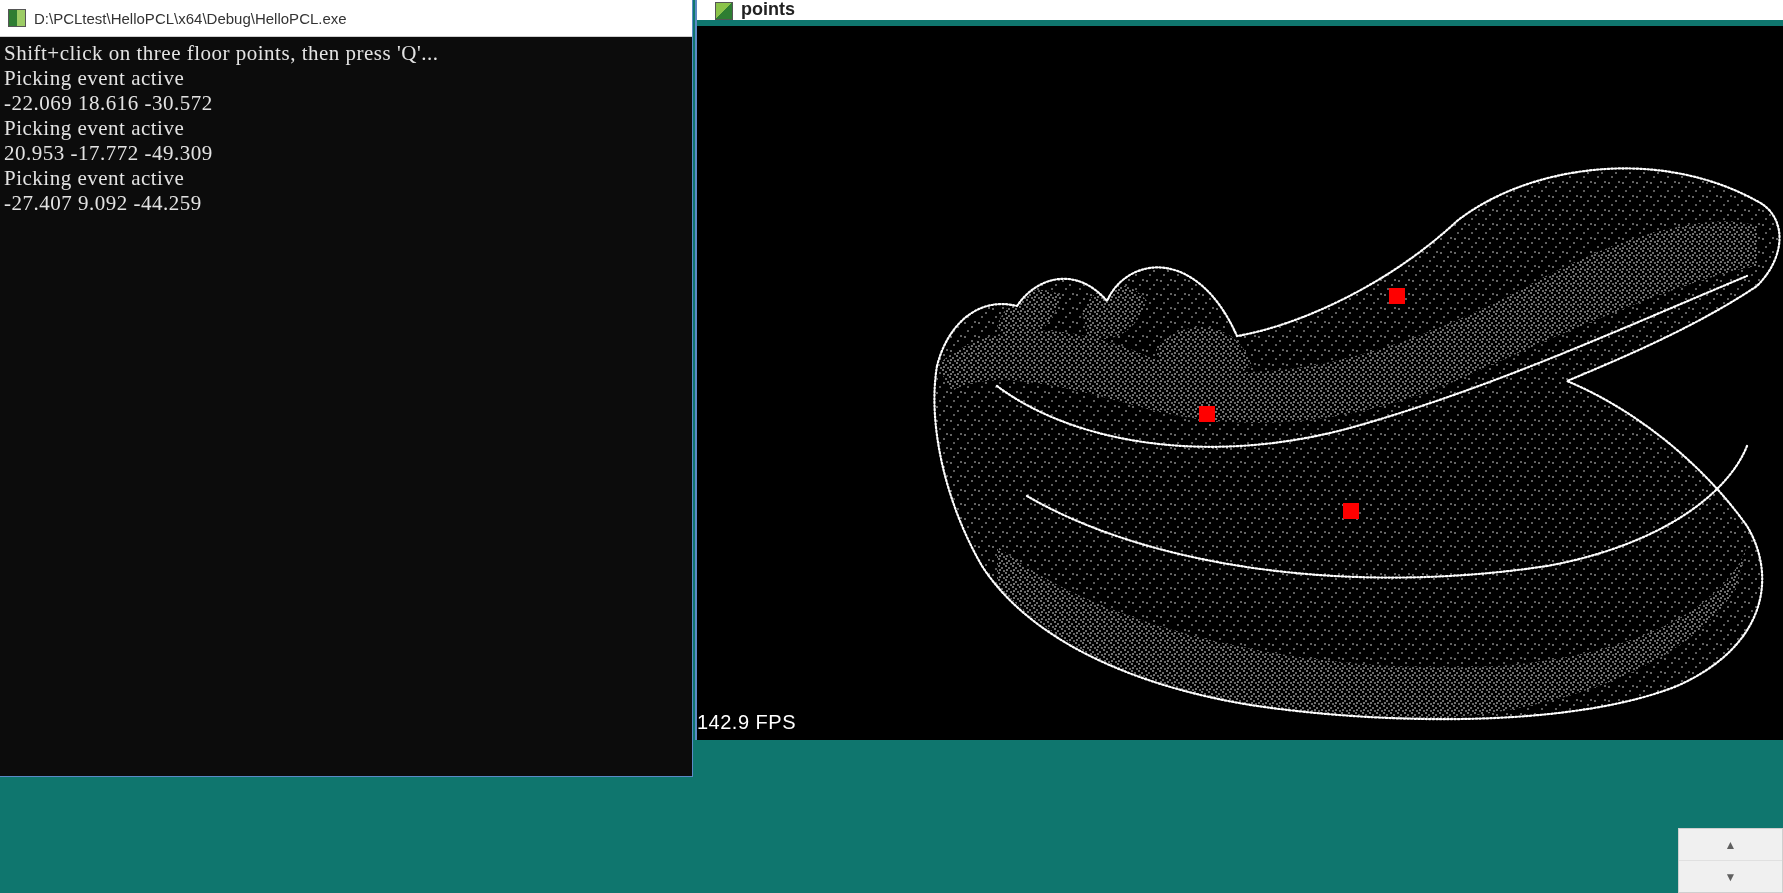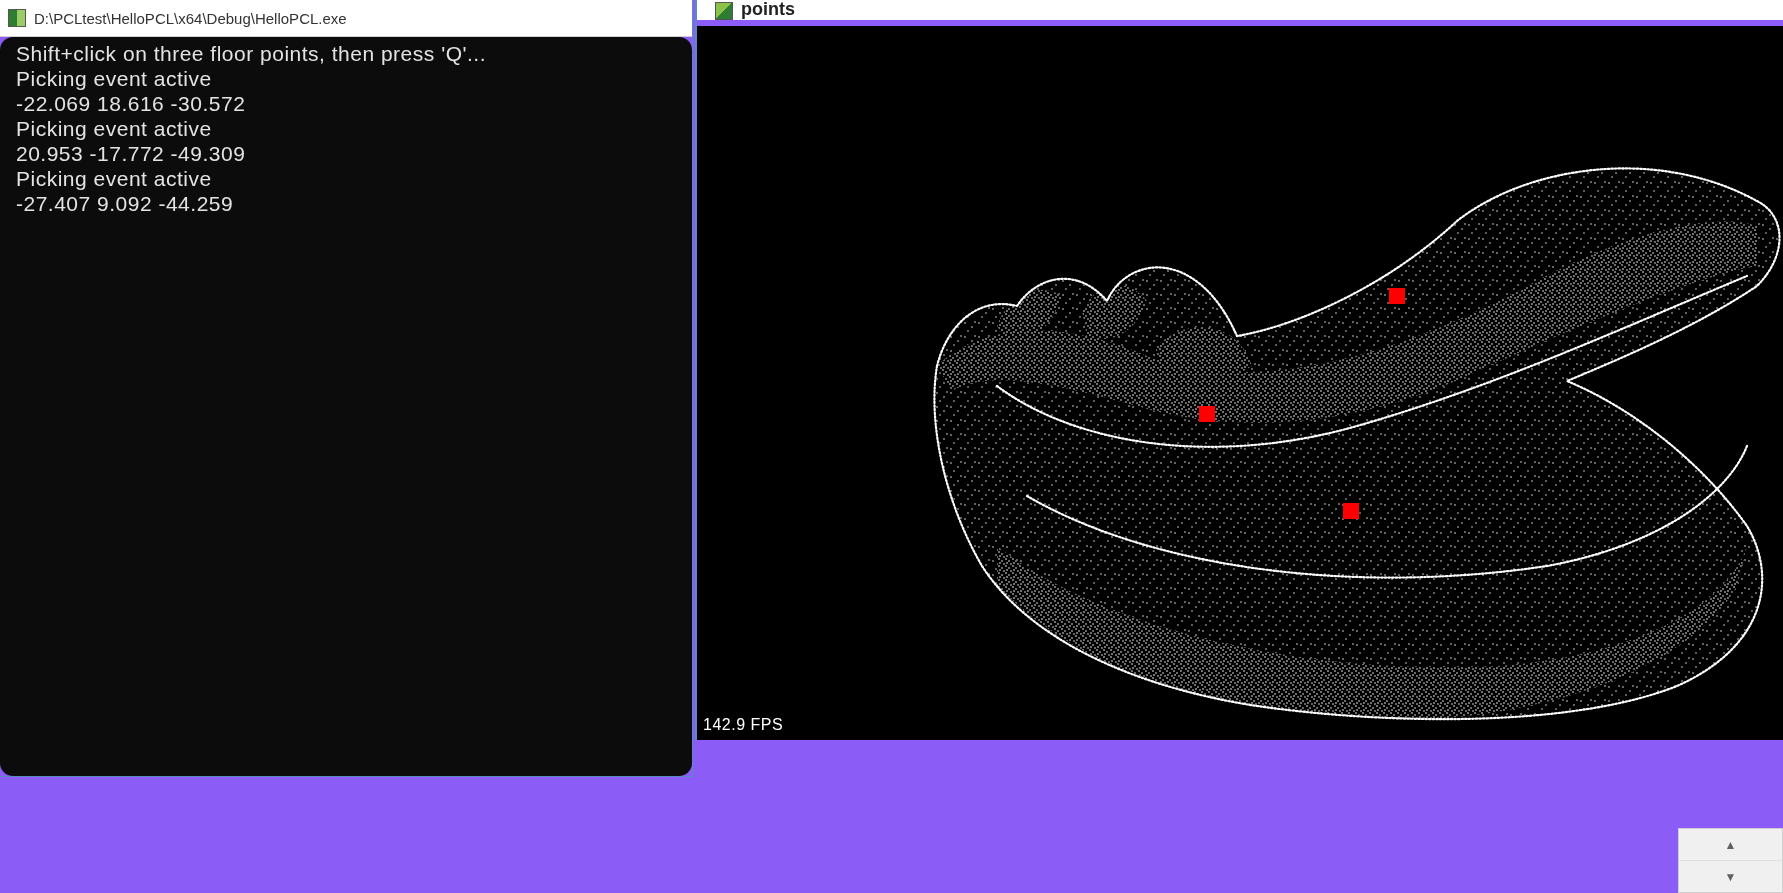--- a/index.html
+++ b/index.html
@@ -5,21 +5,21 @@
   html, body {
     margin: 0; padding: 0;
     width: 1783px; height: 893px;
     background: #ffffff;
     font-family: "Segoe UI", Tahoma, sans-serif;
     overflow: hidden;
   }
   .desktop {
     position: relative;
     width: 1783px; height: 893px;
-    background: #8b5cf6;
+    background: #0f766e;
   }
 
   
   .console-window {
     position: absolute;
     left: 0; top: 0;
     width: 692px; height: 776px;
     display: flex; flex-direction: column;
     box-shadow: 0 0 0 1px #5a8ac6;
   }
@@ -44,28 +44,27 @@
   }
   .console-title-text {
     font-size: 15px;
     color: #333;
     white-space: nowrap;
   }
   .console-body {
     flex: 1;
     background: #0c0c0c;
     color: #e3e3e3;
-    font-family: Liberation Sans, sans-serif;
+    font-family: Liberation Serif, serif;
     font-size: 21px;
     line-height: 25px;
-    padding: 4px 2px 0 16px;
+    padding: 4px 2px 0 4px;
     white-space: pre;
     letter-spacing: 0.5px;
     overflow: hidden;
-    border-radius: 13px;
   }
 
   
   .viewer-window {
     position: absolute;
     left: 695px; top: 0;
     width: 1088px; height: 740px;
     display: flex; flex-direction: column;
     border-left: 2px solid #5a8ac6;
   }
@@ -97,24 +96,24 @@
     background: #000000;
     position: relative;
     margin-top: 6px;
     overflow: hidden;
   }
   .point-cloud {
     position: absolute; inset: 0;
   }
   .fps-overlay {
     position: absolute;
-    left: 6px; bottom: 6px;
+    left: 0; bottom: 6px;
     color: #ffffff;
     font-family: Arial, sans-serif;
-    font-size: 16px;
+    font-size: 20px;
     font-weight: 400;
     letter-spacing: 0.5px;
   }
   .picked-point {
     position: absolute;
     width: 16px; height: 16px;
     background: #ff0000;
     transform: translate(-50%, -50%);
   }
 

